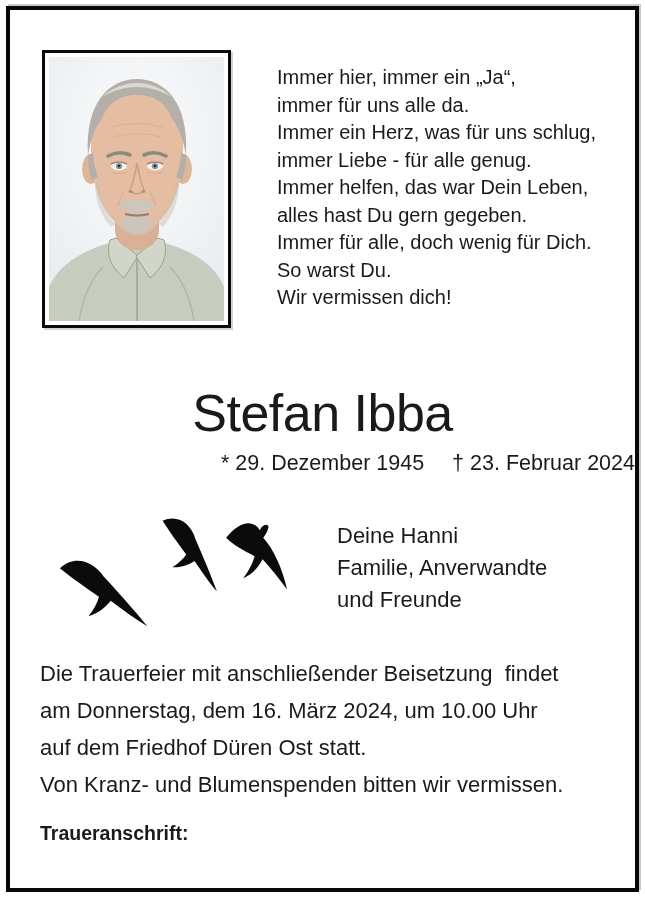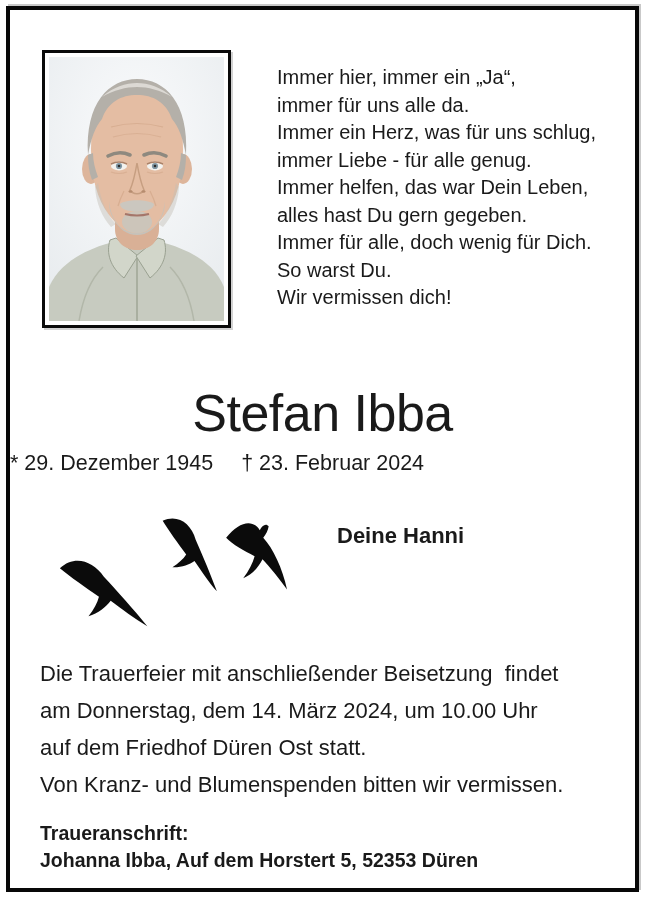--- a/index.html
+++ b/index.html
@@ -10,29 +10,29 @@
   .preline{white-space:pre-wrap;}
   
   .photo{position:absolute;left:32px;top:40px;width:189px;height:278px;box-sizing:border-box;
          border:3px solid #0a0a0a;background:#ffffff;padding:4px;box-shadow:2px 2px 0 #d2d2d2;}
   .photo svg{display:block;width:100%;height:100%;}
   
   .poem{position:absolute;left:267px;top:54px;font-size:20px;line-height:27.5px;}
   
   .name{position:absolute;left:0;top:374px;width:625px;margin:0;text-align:center;
         font-size:52px;line-height:58px;font-weight:400;letter-spacing:-0.5px;}
-  .dates{position:absolute;left:0;top:440px;width:625px;text-align:left;
+  .dates{position:absolute;left:0;top:440px;width:625px;text-align:right;
          font-size:21.5px;line-height:26px;}
   .dates .death{margin-left:22px;}
   
   .birds{position:absolute;left:40px;top:490px;width:270px;height:135px;}
   .birds path{fill:#0b0b0b;}
   
   .mourners{position:absolute;left:327px;top:510px;font-size:22px;line-height:32px;}
-  .mourner-primary{font-weight:700;}
+  .mourner-primary{font-weight:400;}
   
   .ceremony{position:absolute;left:30px;top:645px;width:580px;font-size:22px;line-height:37px;}
   .donations{position:absolute;left:30px;top:756px;width:590px;font-size:22px;line-height:37px;}
   .address-block{position:absolute;left:30px;top:810px;font-size:19.5px;line-height:26.5px;font-weight:bold;}
 </style>
 </head>
 <body>
 
 <div class="stage">
   <div class="frame">
@@ -118,27 +118,28 @@
     </div>
 
     <svg class="birds" viewBox="0 0 270 135" aria-hidden="true">
       <path d="M0,22 C14,6 34,10 48,26 C64,40 84,58 100,74 C86,68 70,58 58,51 C54,58 46,66 36,70 C41,62 44,55 45,48 C30,40 12,30 0,22 Z" transform="translate(12,48) rotate(6) scale(0.93)"></path>
       <path d="M0,22 C14,6 34,10 48,26 C64,40 84,58 100,74 C86,68 70,58 58,51 C54,58 46,66 36,70 C41,62 44,55 45,48 C30,40 12,30 0,22 Z" transform="translate(120,5) rotate(25) scale(0.79)"></path>
       <path d="M4,34 C18,16 36,12 47,22 C49,17 54,14 58,17 C58,21 56,25 53,29 C68,38 84,56 94,76 C82,67 68,57 56,50 C52,59 44,67 34,71 C40,63 44,55 45,48 C30,44 14,40 4,34 Z" transform="translate(178,3) rotate(8) scale(0.75,1.02)"></path>
     </svg>
 
     <div class="mourners">
       <div class="mourner-primary">Deine Hanni</div>
+      <div class="preline">Familie, Anverwandte
+und Freunde</div>
     </div>
 
     <div class="ceremony preline">Die Trauerfeier mit anschließender Beisetzung  findet
-am Donnerstag, dem 14. März 2024, um 10.00 Uhr
+am Donnerstag, dem 16. März 2024, um 10.00 Uhr
 auf dem Friedhof Düren Ost statt.</div>
 
     <div class="donations">Von Kranz- und Blumenspenden bitten wir vermissen.</div>
 
     <div class="address-block">
       <div>Traueranschrift:</div>
-      <div>Johanna Ibba, Auf dem Horstert 5, 52353 Düren</div>
     </div>
 
   </div>
 </div>
 
 </body></html>

